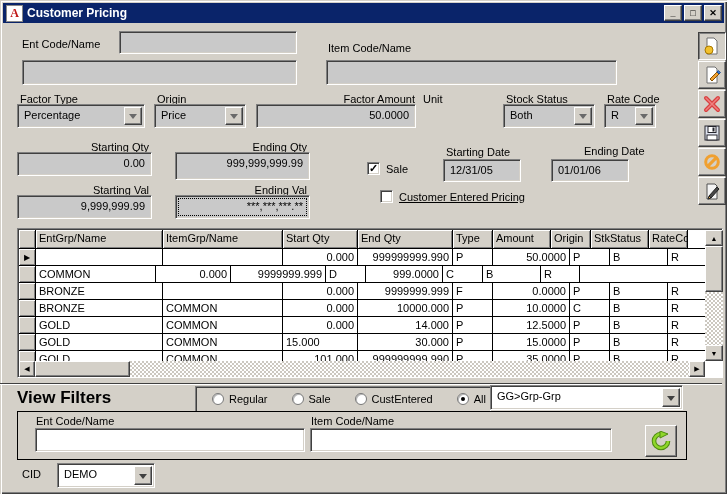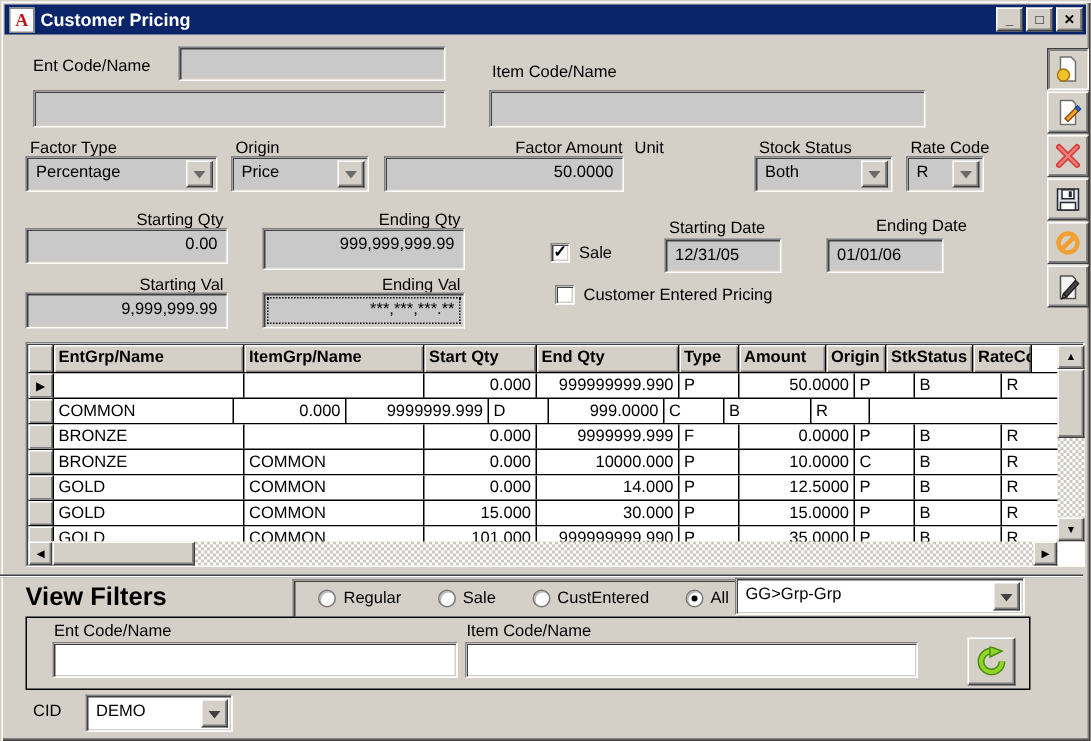--- a/index.html
+++ b/index.html
@@ -54,21 +54,21 @@
     border:1px solid #787878;box-shadow:inset 1px 1px 0 #b8b8b8;position:relative;}
   .radio.sel::after{content:"";position:absolute;left:3px;top:3px;width:4px;height:4px;border-radius:50%;background:#000;}
   
   .grid{left:17px;top:228px;width:706px;height:150px;background:#fff;box-sizing:border-box;}
   .grid-inner{position:absolute;left:1px;top:1px;}
   .grow{display:flex;height:16px;border-bottom:1px solid #000;background:#fff;}
   .grow.head{height:18px;border-bottom:1px solid #000;}
   .gcell{box-sizing:border-box;border-right:1px solid #000;padding:1px 3px 0 3px;
     overflow:hidden;white-space:nowrap;line-height:14px;font-size:11px;}
   .hcell{background:#d4d0c8;box-shadow:inset 1px 1px 0 #fff, inset -1px -1px 0 #808080;
-    font-size:11px;line-height:15px;font-weight:bold;}
+    font-size:11px;line-height:15px;}
   .selcell{width:16px;flex:none;background:#d4d0c8;
     box-shadow:inset 1px 1px 0 #fff, inset -1px -1px 0 #808080;border-right:1px solid #000;
     display:flex;align-items:center;justify-content:center;font-size:8px;}
   
   .dither{background:repeating-conic-gradient(#ffffff 0% 25%, #ccc8c0 25% 50%) 0 0/4px 4px;}
   .sbtn{background:#d4d0c8;border:1px solid;border-color:#fff #404040 #404040 #fff;
     box-shadow:inset -1px -1px 0 #808080;display:flex;align-items:center;justify-content:center;
     font-size:7px;color:#000;box-sizing:border-box;}
   .thumb{background:#d4d0c8;border:1px solid;border-color:#fff #404040 #404040 #fff;
     box-shadow:inset -1px -1px 0 #808080;box-sizing:border-box;}
@@ -189,21 +189,21 @@
   <div class="abs sunken gfield right" style="left:175px;top:195px;width:135px;height:24px;outline:1px dotted #000;outline-offset:-4px;">***,***,***.**</div>
 
   <div class="abs checkrow" style="left:367px;top:162px;">
     <span class="cbox">✓</span>
     <span class="lbl">Sale</span>
   </div>
   <div class="abs lbl" style="left:446px;top:146px;">Starting Date</div>
   <div class="abs sunken gfield" style="left:443px;top:159px;width:78px;height:23px;">12/31/05</div>
   <div class="abs lbl" style="left:584px;top:145px;">Ending Date</div>
   <div class="abs sunken gfield" style="left:551px;top:159px;width:78px;height:23px;">01/01/06</div>
-  <div class="abs checkrow" style="left:370px;top:190px;">
+  <div class="abs checkrow" style="left:380px;top:190px;text-decoration:underline;">
     <span class="cbox"></span>
     <span class="lbl">Customer Entered Pricing</span>
   </div>
 
   <div class="abs grid sunken">
     <div class="grid-inner" id="gridRows" style="width:688px;">
         <div class="grow head">
           <div class="selcell" style="height: 18px;"></div>
           <div class="gcell hcell" style="width: 127px;">EntGrp/Name</div>
           <div class="gcell hcell" style="width: 120px;">ItemGrp/Name</div>
@@ -271,21 +271,21 @@
           <div class="gcell" style="width: 40px; text-align: left;">P</div>
           <div class="gcell" style="width: 77px; text-align: right;">12.5000</div>
           <div class="gcell" style="width: 40px; text-align: left;">P</div>
           <div class="gcell" style="width: 58px; text-align: left;">B</div>
           <div class="gcell" style="width: 39px; text-align: left;">R</div>
         </div>
         <div class="grow">
           <div class="selcell"></div>
           <div class="gcell" style="width: 127px; text-align: left;">GOLD</div>
           <div class="gcell" style="width: 120px; text-align: left;">COMMON</div>
-          <div class="gcell" style="width: 75px; text-align: right;">15.000</div>
+          <div class="gcell" style="width: 75px; text-align: left;">15.000</div>
           <div class="gcell" style="width: 95px; text-align: right;">30.000</div>
           <div class="gcell" style="width: 40px; text-align: left;">P</div>
           <div class="gcell" style="width: 77px; text-align: right;">15.0000</div>
           <div class="gcell" style="width: 40px; text-align: left;">P</div>
           <div class="gcell" style="width: 58px; text-align: left;">B</div>
           <div class="gcell" style="width: 39px; text-align: left;">R</div>
         </div>
         <div class="grow">
           <div class="selcell"></div>
           <div class="gcell" style="width: 127px; text-align: left;">GOLD</div>

